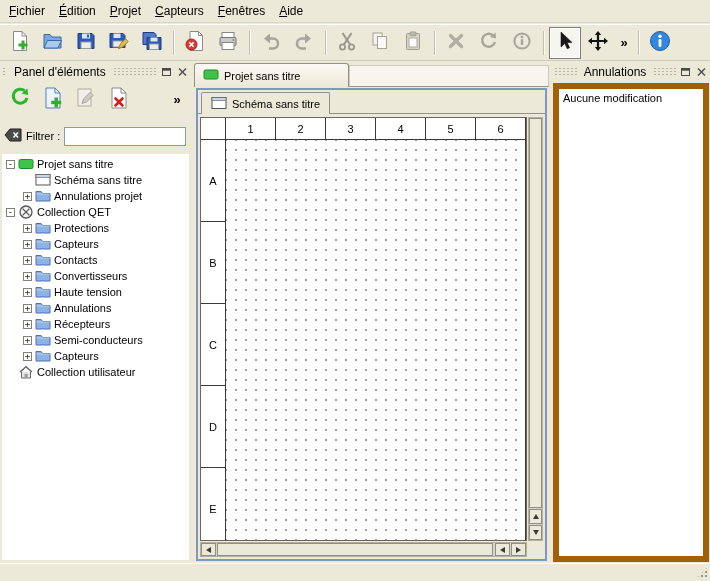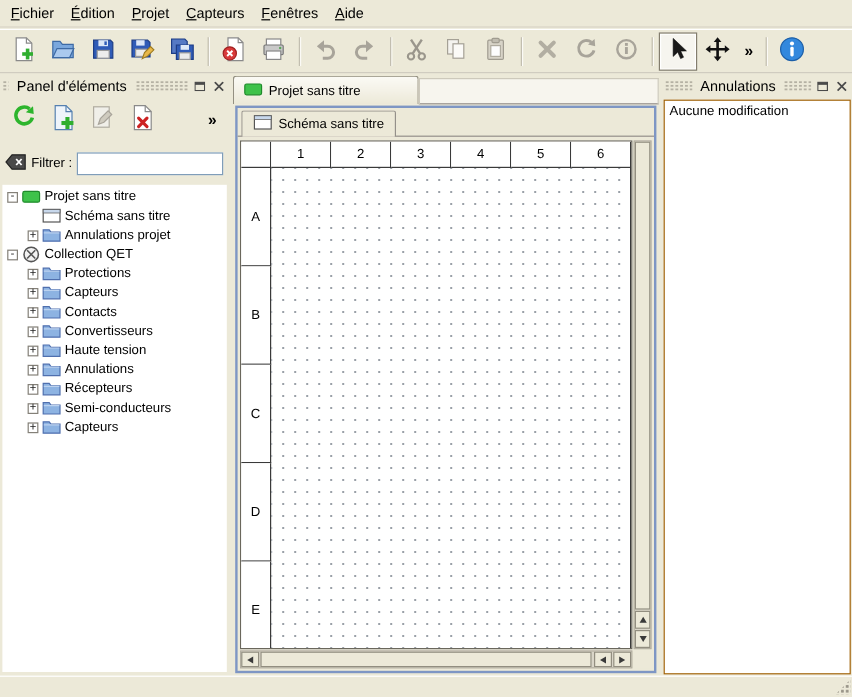--- a/index.html
+++ b/index.html
@@ -104,21 +104,21 @@
   .h-right { right:0; top:0; bottom:0; width:15px; }
   .ar { width:0; height:0; }
   .ar.up { border-left:3.5px solid transparent; border-right:3.5px solid transparent; border-bottom:5px solid #3a3a3a; }
   .ar.down { border-left:3.5px solid transparent; border-right:3.5px solid transparent; border-top:5px solid #3a3a3a; }
   .ar.left { border-top:3.5px solid transparent; border-bottom:3.5px solid transparent; border-right:5px solid #3a3a3a; }
   .ar.right { border-top:3.5px solid transparent; border-bottom:3.5px solid transparent; border-left:5px solid #3a3a3a; }
 
   
   .right-dock { position:absolute; left:552px; top:62px; width:158px; height:500px;
     display:flex; flex-direction:column; }
-  .rd-content { flex:1; margin:4px 1px 0; background:#fff; border:1px solid #a16207;
+  .rd-content { flex:1; margin:4px 1px 0; background:#fff; border:6px solid #a16207;
     padding:3px 4px; font-size:11px; }
 
   
   .statusbar { position:absolute; left:0; top:563px; width:710px; height:18px; border-top:1px solid #fff; }
   .grip { position:absolute; right:1px; bottom:2px; width:13px; height:13px;
     background-image:radial-gradient(#9a968a 1.1px, transparent 1.3px);
     background-size:4px 4px; clip-path:polygon(100% 0, 100% 100%, 0 100%); }
 </style>
 </head>
 <body>
@@ -453,20 +453,31 @@
       </div>
       <div class="trow lvl1">
         <span class="expander">+</span>
         <span class="ticon">
             <svg width="16" height="16">
               <path d="M1 3.5h5l1.5 2H15v7.5H1z" fill="#8db3e2" stroke="#4f6fae"></path>
               <path d="M1.5 6h13" stroke="#bcd2ef" stroke-width="1"></path>
             </svg>
           </span>
         <span class="tlabel">Capteurs</span>
+      </div>
+      <div class="trow lvl0">
+        <span class="expander hidden"></span>
+        <span class="ticon">
+            <svg width="16" height="16">
+              <path d="M2 8l6-5.2L14 8" fill="none" stroke="#6a6a6a" stroke-width="1.5"></path>
+              <path d="M3.5 7.5v6.5h9V7.5" fill="#e6e6e6" stroke="#6a6a6a"></path>
+              <rect x="6.6" y="9.8" width="3" height="4.2" fill="#999"></rect>
+            </svg>
+          </span>
+        <span class="tlabel">Collection utilisateur</span>
       </div>
     </div>
   </div>
 
   <div class="center">
     <div class="mdi-tabbar">
       <div class="tab-active">
         <span><svg width="16" height="15">
               <rect x="1" y="3" width="14" height="9" rx="1.5" fill="#3ec24a" stroke="#1f8a2b"></rect>
             </svg></span>

